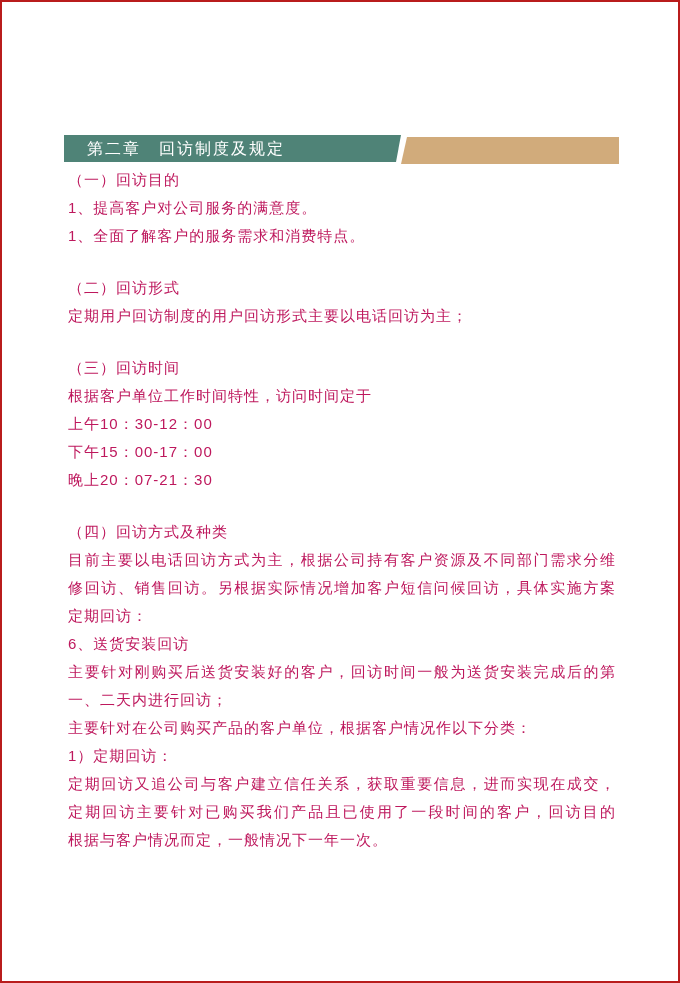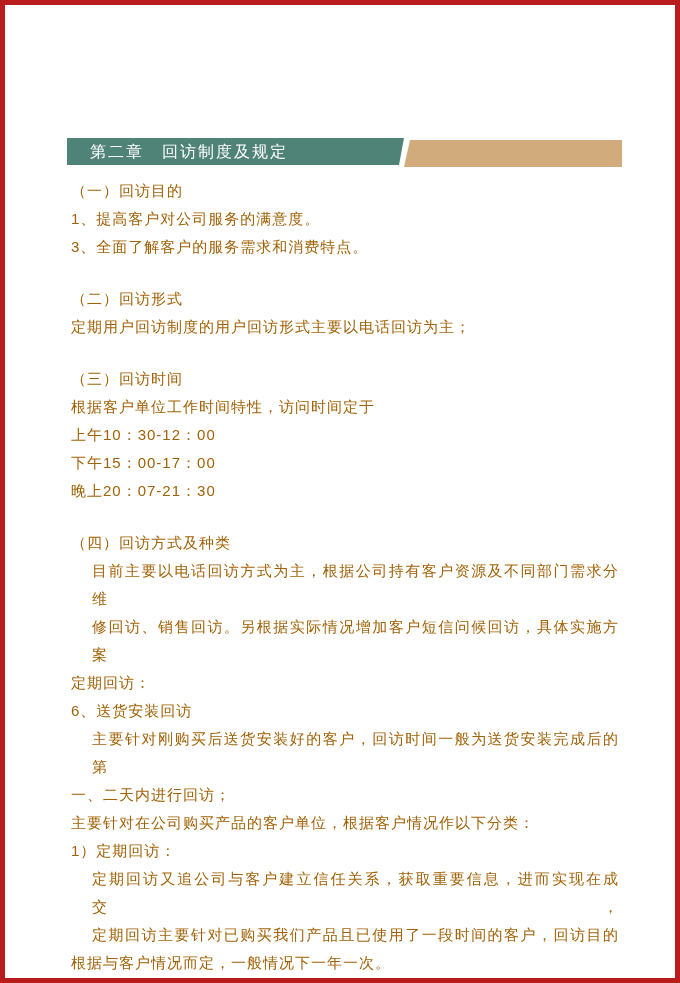--- a/index.html
+++ b/index.html
@@ -5,21 +5,21 @@
   html,body{margin:0;padding:0;}
   body{
     background:#fafafa;
     font-family:"Liberation Sans","DejaVu Sans",sans-serif;
   }
   .page{
     position:relative;
     width:680px;
     height:983px;
     background:#ffffff;
-    border:5px solid #b91c1c;
+    border:2px solid #b91c1c;
     box-sizing:border-box;
     overflow:hidden;
   }
   
   .banner{
     position:absolute;
     left:62px;
     top:133px;
     height:27px;
     display:flex;
@@ -42,53 +42,52 @@
     width:218px;
     height:27px;
     background:#d1ab7b;
     clip-path:polygon(6px 0,100% 0,100% 100%,0 100%);
     transform:translateY(2px);
   }
   
   .content{
     position:absolute;
     left:66px;
-    top:172px;
+    top:164px;
     width:548px;
-    color:#a16207;
+    color:#be185d;
     font-size:15px;
     line-height:28px;
     letter-spacing:1px;
   }
   .section{margin-top:24px;}
   .section:first-child{margin-top:0;}
   .heading{white-space:nowrap;}
   .line{text-align:left;}
   .line.fill{
     text-align:justify;
     text-align-last:justify;
-    margin-left:21px;
   }
 </style>
 </head>
 <body>
 
 <div class="page">
 
   <div class="banner">
     <div class="banner-title-block" style="background: rgb(79, 131, 119);">第二章　回访制度及规定</div>
     <div class="banner-accent-bar" style="background: rgb(209, 171, 123);"></div>
   </div>
 
   <div class="content">
 
     <div class="section">
       <div class="line heading">（一）回访目的</div>
       <div class="line">1、提高客户对公司服务的满意度。</div>
-      <div class="line">3、全面了解客户的服务需求和消费特点。</div>
+      <div class="line">1、全面了解客户的服务需求和消费特点。</div>
     </div>
 
     <div class="section">
       <div class="line heading">（二）回访形式</div>
       <div class="line">定期用户回访制度的用户回访形式主要以电话回访为主；</div>
     </div>
 
     <div class="section">
       <div class="line heading">（三）回访时间</div>
       <div class="line">根据客户单位工作时间特性，访问时间定于</div>

